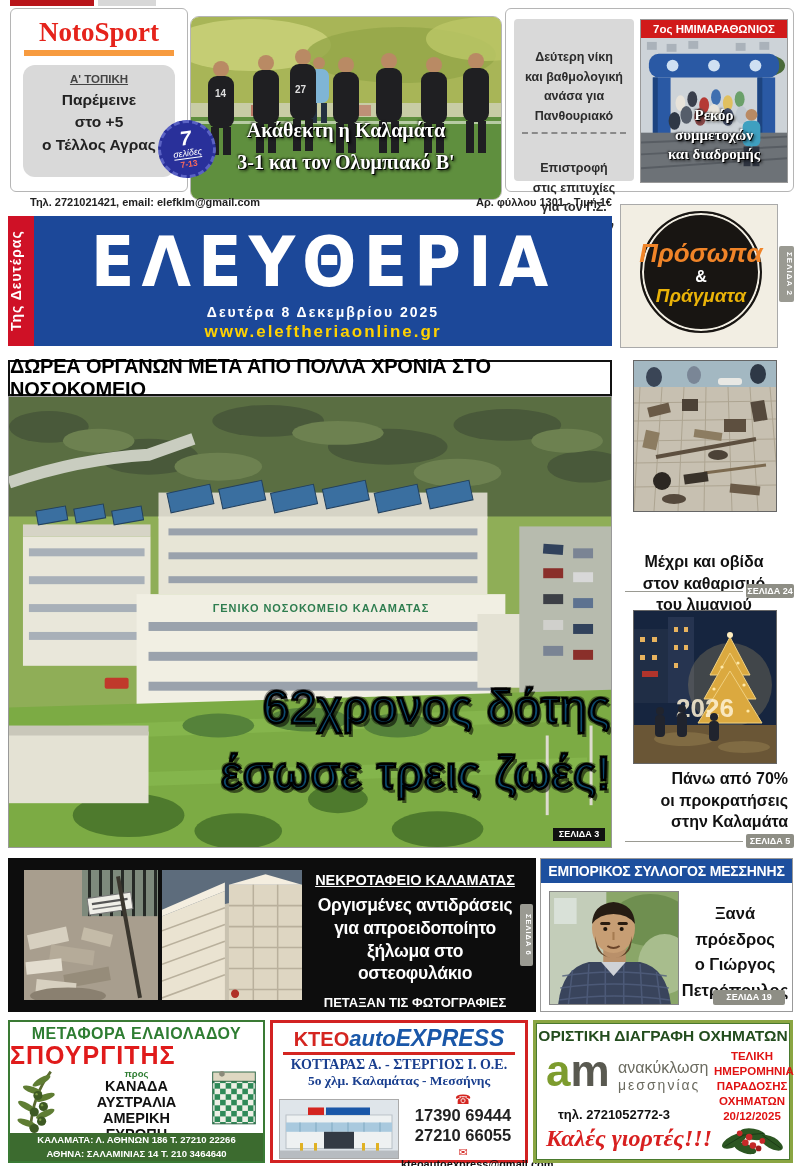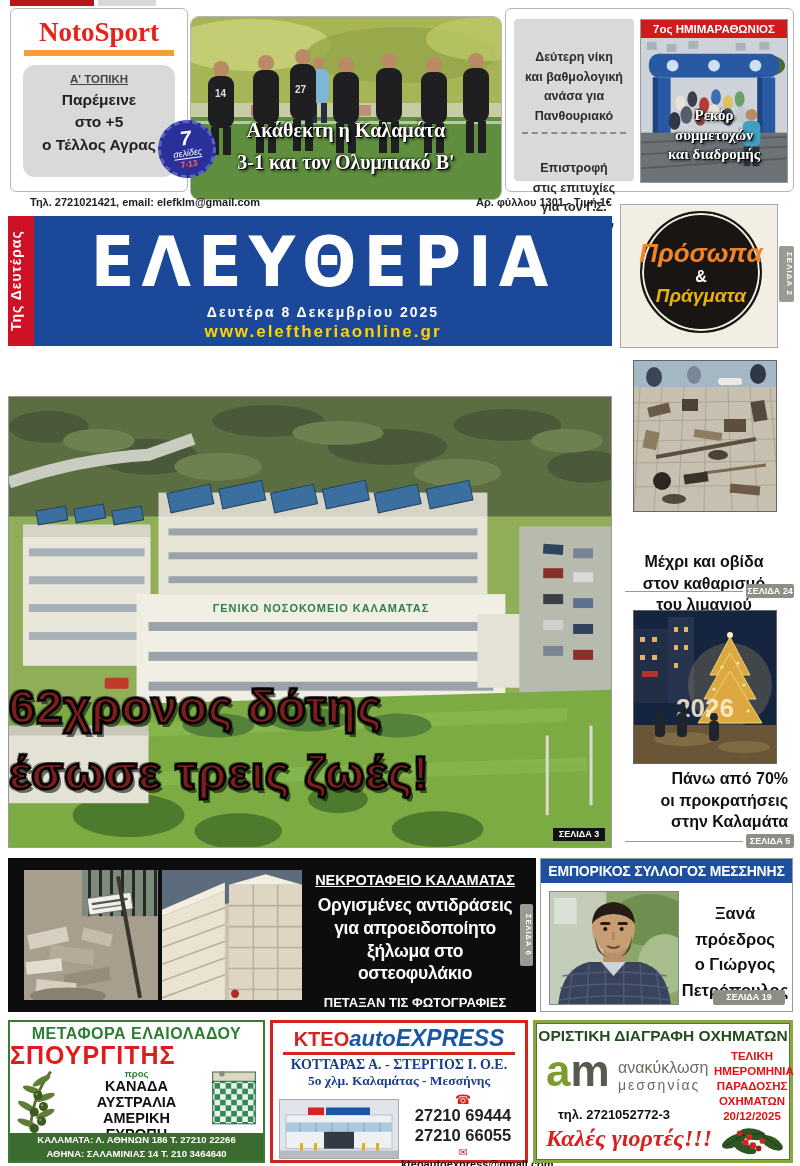--- a/index.html
+++ b/index.html
@@ -6,23 +6,23 @@
   body{font-family:"Liberation Sans",sans-serif;}
   #page{position:relative;width:800px;height:1166px;margin:0 auto;background:#fff;overflow:hidden;}
   .abs{position:absolute;}
   .pre{white-space:pre-line;}
   .box{border:1px solid #b5b5b5;border-radius:6px;background:#fff;}
   .photo{overflow:hidden;}
   .photo svg{display:block;width:100%;height:100%;}
   .graybox{background:#d9d9d9;border-radius:12px;color:#2c2c2c;font-weight:bold;text-align:center;}
   .overlay-serif{font-family:"Liberation Serif",serif;font-weight:bold;color:#fff;
     text-shadow:1px 1px 0 #000,2px 2px 3px rgba(0,0,0,.8),-1px -1px 2px rgba(0,0,0,.6);text-align:center;}
-  .big-outline{font-weight:700;color:#7f1d1d;-webkit-text-stroke:2.5px #000;
+  .big-outline{font-weight:400;color:#0c4a6e;-webkit-text-stroke:2.5px #000;
     text-shadow:3px 4px 0 rgba(0,0,0,.55),-2px -2px 0 rgba(0,0,0,.4),2px -2px 0 rgba(0,0,0,.4),-2px 2px 0 rgba(0,0,0,.4);
-    text-align:left;letter-spacing:1px;}
+    text-align:right;letter-spacing:1px;}
   .pagebadge{background:#8e8e85;color:#fff;font-weight:bold;font-size:9px;line-height:14px;text-align:center;border-radius:2px;}
   .blackbadge{background:#111;color:#fff;font-weight:bold;font-size:9px;line-height:13px;text-align:center;}
   .vtab{background:#9a9a92;color:#fff;font-weight:bold;writing-mode:vertical-rl;text-align:center;
     font-size:8px;letter-spacing:1px;border-radius:2px;}
   .rule{border-top:1px solid #9a9a92;}
   .badge7{width:58px;height:58px;border-radius:50%;background:#29309a;border:3px dashed #5a62c4;
     display:flex;flex-direction:column;align-items:center;justify-content:center;color:#fff;
     transform:rotate(-8deg);box-sizing:border-box;z-index:5;}
   .badge7 .n{font-size:20px;font-weight:bold;font-style:italic;line-height:1;}
   .badge7 .s{font-size:9px;font-style:italic;border-bottom:1px solid #fff;line-height:1.2;}
@@ -203,20 +203,21 @@
 
   <div class="abs" style="left:620px;top:204px;width:156px;height:142px;background:#f2eee3;border:1px solid #aaa;">
     <div class="abs" style="left:19px;top:6px;width:118px;height:118px;border-radius:50%;background:#181512;border:2px solid #181512;box-shadow:inset 0 0 0 2px #f2eee3;display:flex;flex-direction:column;align-items:center;justify-content:center;">
       <span style="color:#f08428;font-style:italic;font-weight:bold;font-size:26px;">Πρόσωπα</span>
       <span style="color:#fff;font-weight:bold;font-size:16px;line-height:1;">&amp;</span>
       <span style="color:#eab308;font-style:italic;font-weight:bold;font-size:19px;">Πράγματα</span>
     </div>
   </div>
   <div class="abs vtab" style="left:779px;top:246px;width:15px;height:56px;">ΣΕΛΙΔΑ 2</div>
 
+  <div class="abs" style="left:8px;top:360px;width:604px;height:36px;background:#fff;border:2px solid #111;box-sizing:border-box;display:flex;align-items:center;justify-content:center;font-weight:800;font-size:20px;color:#000;letter-spacing:-0.2px;">ΔΩΡΕΑ ΟΡΓΑΝΩΝ ΜΕΤΑ ΑΠΟ ΠΟΛΛΑ ΧΡΟΝΙΑ ΣΤΟ ΝΟΣΟΚΟΜΕΙΟ</div>
 
   <div class="abs photo" style="left:8px;top:396px;width:604px;height:452px;border:1px solid #999;box-sizing:border-box;">
     <svg viewBox="0 0 604 452" preserveAspectRatio="none">
       <rect width="604" height="452" fill="#8fae57"></rect>
       <rect width="604" height="120" fill="#5a6e42"></rect>
       <g fill="#49593a">
           <ellipse cx="40" cy="30" rx="40" ry="16"></ellipse>
           <ellipse cx="140" cy="60" rx="50" ry="18"></ellipse>
           <ellipse cx="260" cy="24" rx="56" ry="16"></ellipse>
           <ellipse cx="380" cy="50" rx="60" ry="18"></ellipse>
@@ -598,21 +599,21 @@
             <rect x="20" y="46" width="3" height="9"></rect>
             <rect x="34" y="46" width="3" height="9"></rect>
             <rect x="82" y="46" width="3" height="9"></rect>
             <rect x="96" y="46" width="3" height="9"></rect>
           </g>
         <rect y="54" width="118" height="8" fill="#b7bcc1"></rect>
       </svg>
     </div>
     <div class="abs" style="left:128px;top:70px;width:124px;text-align:center;">
       <div style="color:#d42520;font-size:13px;line-height:1;">☎</div>
-      <div style="font-weight:800;font-size:16.5px;color:#222;line-height:1.2;">27210 69444</div>
+      <div style="font-weight:800;font-size:16.5px;color:#222;line-height:1.2;">17390 69444</div>
       <div style="font-weight:800;font-size:16.5px;color:#222;line-height:1.2;">27210 66055</div>
       <div style="color:#d42520;font-size:11px;line-height:1.1;">✉</div>
       <div style="font-weight:bold;font-size:11px;color:#111;">kteoautoexpress@gmail.com</div>
     </div>
   </div>
 
   <div class="abs" style="left:533px;top:1020px;width:260px;height:143px;border:3px solid #8aa542;box-shadow:inset 0 0 0 1px #4a7a2e;background:#fff;box-sizing:border-box;">
     <div style="text-align:center;margin-top:4px;color:#234d1e;font-weight:800;font-size:15.5px;">ΟΡΙΣΤΙΚΗ ΔΙΑΓΡΑΦΗ ΟΧΗΜΑΤΩΝ</div>
     <div class="abs" style="left:10px;top:26px;">
       <span style="font-size:44px;font-weight:800;line-height:1;"><span style="color:#7d9c2e;">a</span><span style="color:#595950;">m</span></span>

